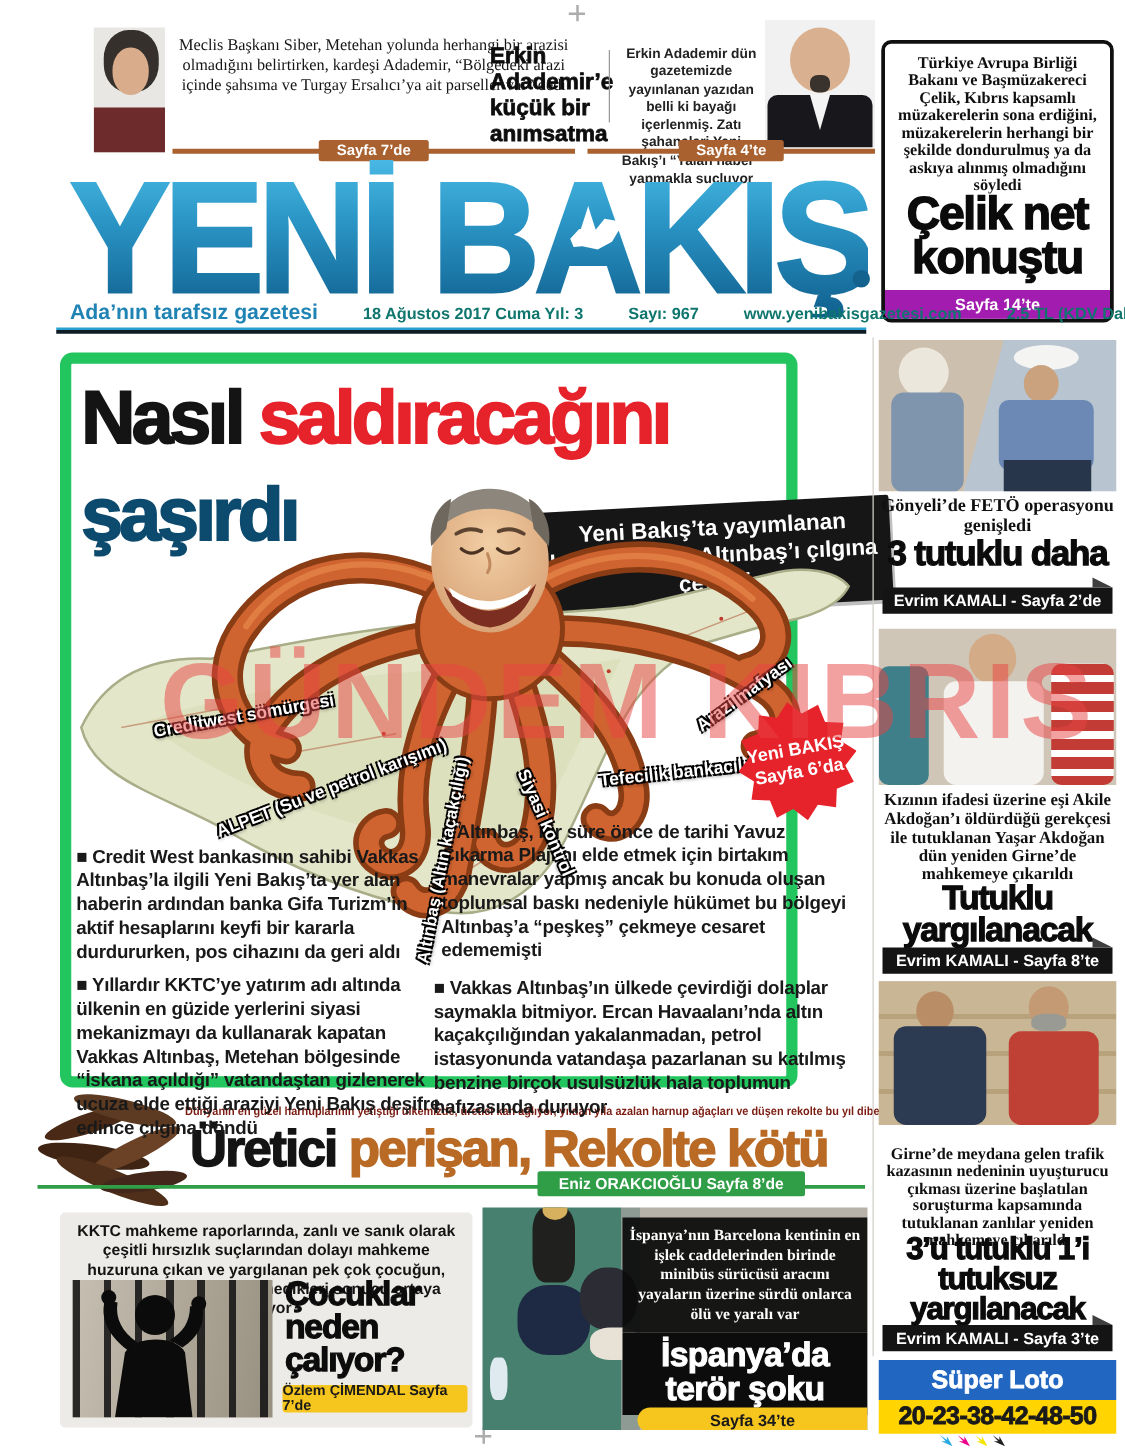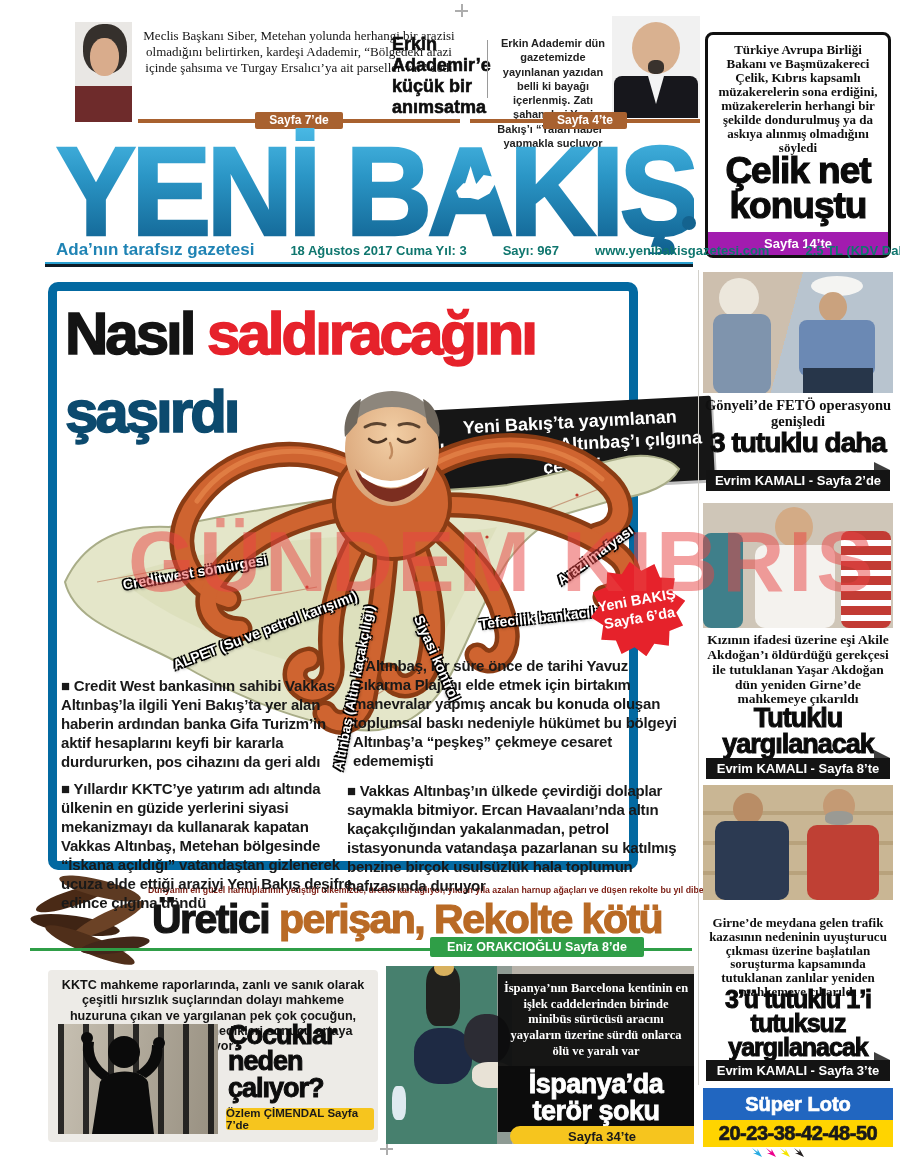--- a/index.html
+++ b/index.html
@@ -49,21 +49,21 @@
         -webkit-background-clip:text;background-clip:text;color:transparent;white-space:nowrap}
   #cyprus-logo{left:455px;top:172px;width:58px;height:32px;transform:rotate(-6deg)}
   #logo-dot{left:682px;top:216px;width:14px;height:14px;border-radius:50%;background:#14638f}
   #infoline{left:56px;top:240px;width:640px;display:flex;gap:36px;align-items:baseline;white-space:nowrap}
   #tagline{font-size:17px;font-weight:bold;color:#1f83b4}
   .mi{font-size:13px;font-weight:bold;color:#0f766e}
   #rule-a{left:45px;top:262px;width:648px;height:2px;background:#2aa0d0}
   #rule-b{left:45px;top:264px;width:648px;height:3px;background:#0e1c26}
 
   
-  #main-box{left:48px;top:282px;width:590px;height:588px;border:9px solid #0369a1;border-radius:10px;box-sizing:border-box;background:#fff}
+  #main-box{left:48px;top:282px;width:590px;height:588px;border:9px solid #22c55e;border-radius:10px;box-sizing:border-box;background:#fff}
   #hl1{position:absolute;left:8px;top:8px;font-size:60px;font-weight:bold;letter-spacing:-3px;white-space:nowrap;
        -webkit-text-stroke:1.6px currentColor;color:#141414}
   #hl2{position:absolute;left:8px;top:86px;font-size:60px;font-weight:bold;letter-spacing:-3px;
        -webkit-text-stroke:1.6px currentColor;color:#0c4a6e}
   .hl-red{color:#e6222b;-webkit-text-stroke:1.6px #e6222b}
   #subhead{position:absolute;left:372px;top:112px;width:268px;background:#161616;color:#fff;text-align:center;
            font-size:18px;line-height:1.22;font-weight:bold;padding:9px 8px;transform:rotate(-3deg);border-radius:2px;box-shadow:2px 3px 0 rgba(0,0,0,.25)}
   #octo{position:absolute;left:0;top:86px;width:627px;height:460px;pointer-events:none}
   .olabel{position:absolute;color:#fff;font-weight:bold;font-size:14px;white-space:nowrap;z-index:5;
           text-shadow:-1.5px -1.5px 0 #000,1.5px -1.5px 0 #000,-1.5px 1.5px 0 #000,1.5px 1.5px 0 #000,0 2px 3px rgba(0,0,0,.55)}

